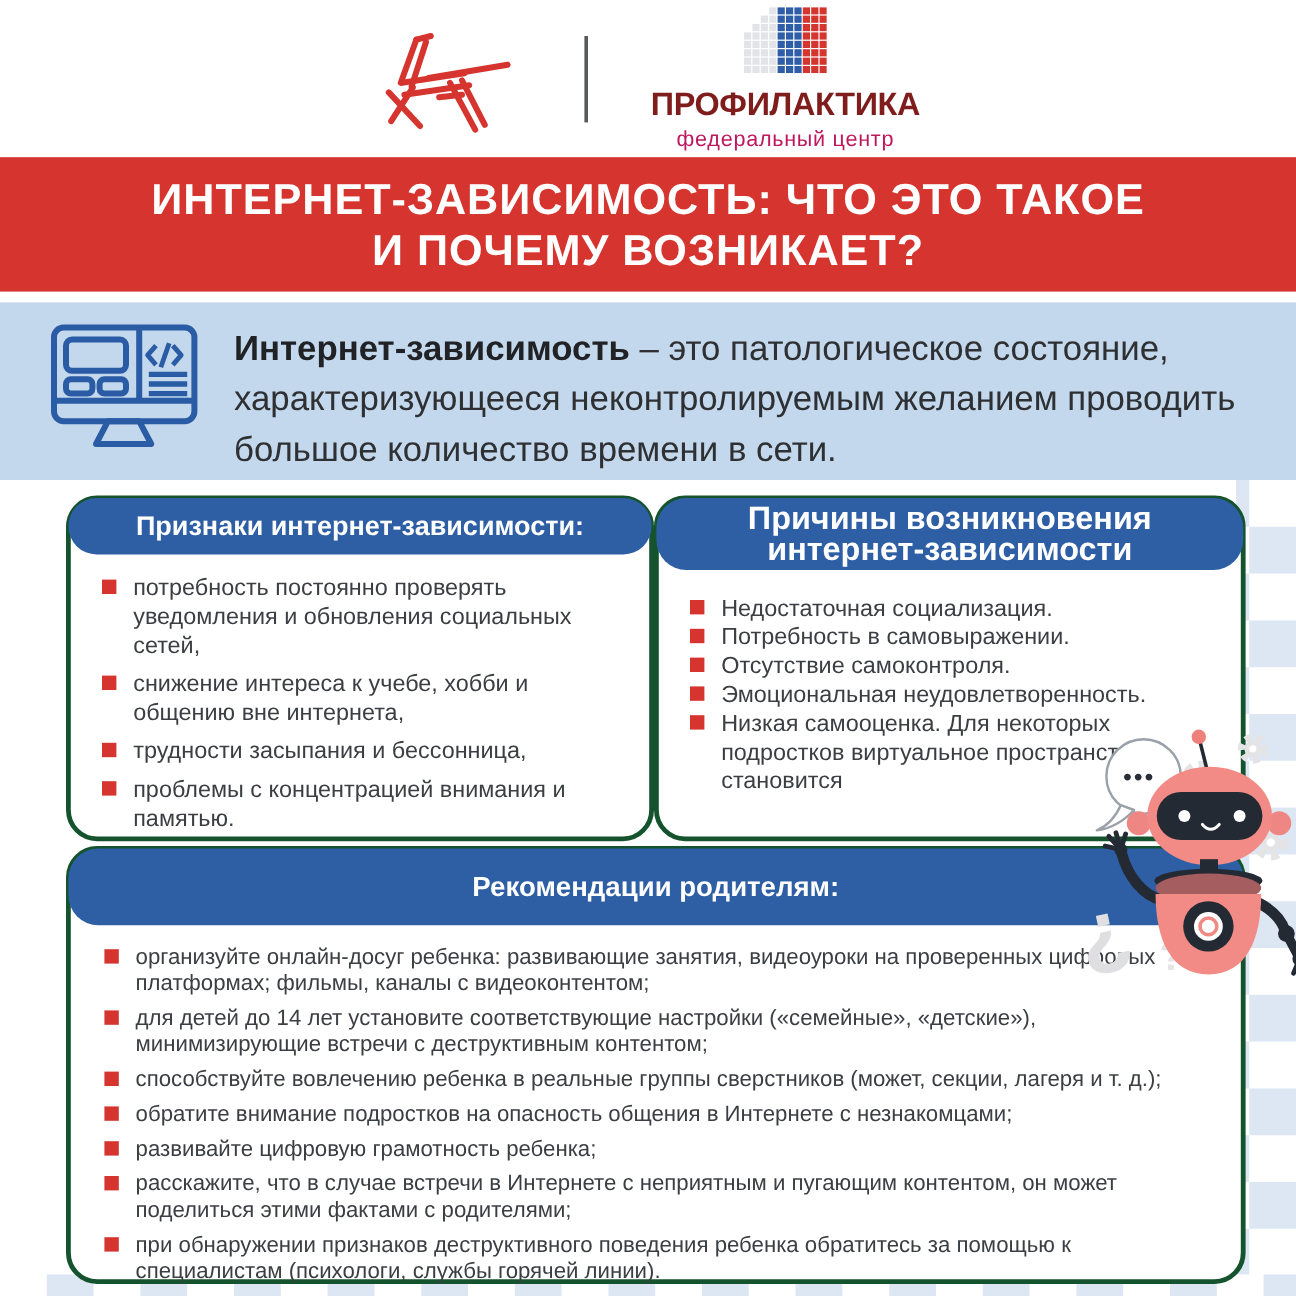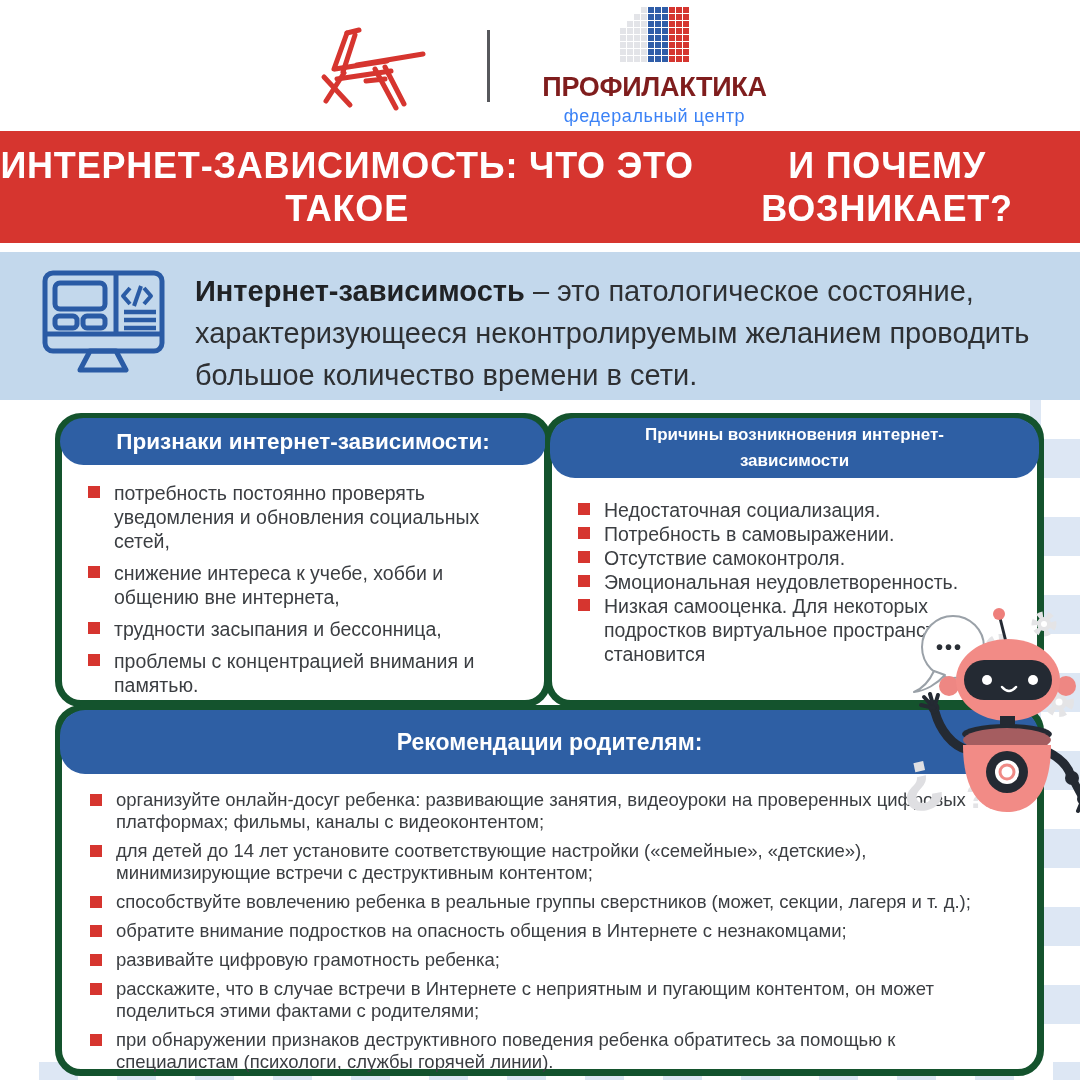--- a/index.html
+++ b/index.html
@@ -17,43 +17,43 @@
   }
   .pattern-right{right:0;top:390px;width:50px;height:690px;background-position:11px 10px;}
   .pattern-bottom{left:0;bottom:0;width:100%;height:18px;background-position:0px -21px;}
 
   
   .header-band{position:absolute;left:0;top:0;width:100%;height:131px;background:#fff;
     display:flex;align-items:center;justify-content:center;gap:52px;}
   .brand-divider{width:3px;height:72px;background:#57585c;}
   .brand-logo{display:flex;flex-direction:column;align-items:center;line-height:1;}
   .brand-name{font-weight:bold;font-size:27px;letter-spacing:-0.3px;color:#7f1d1d;margin-top:9px;}
-  .brand-subtitle{font-size:18px;letter-spacing:0.6px;color:#3b82f6;margin-top:6px;}
+  .brand-subtitle{font-size:18px;letter-spacing:0.6px;color:#be185d;margin-top:6px;}
 
   
   .title-banner{position:absolute;left:0;top:131px;width:100%;height:112px;background:#d6352f;
-    display:flex;align-items:center;justify-content:center;}
+    display:flex;flex-direction:column;align-items:center;justify-content:center;}
   .title-line{color:#fff;font-weight:bold;font-size:36px;line-height:43px;letter-spacing:0.8px;text-align:center;}
 
   
   .definition-band{position:absolute;left:0;top:252px;width:100%;height:148px;background:#c3d8ec;}
   .monitor-icon{position:absolute;left:38px;top:14px;}
   .definition-text{position:absolute;left:195px;top:18px;width:860px;
     font-size:29px;line-height:42px;color:#2e3033;}
   .definition-text b{font-weight:bold;color:#202225;}
 
   
-  .info-box{position:absolute;background:#ffffff;border:7px solid #14532d;border-radius:26px;}
+  .info-box{position:absolute;background:#ffffff;border:4px solid #14532d;border-radius:26px;}
   .box-header{background:#2e5fa4;border-radius:25px;margin:-2px -2px 0 -2px;
     display:flex;align-items:center;justify-content:center;text-align:center;
     color:#ffffff;font-weight:bold;}
   .signs-box{left:55px;top:413px;width:482px;height:280px;}
   .signs-box .box-header{height:47px;font-size:22.5px;}
   .causes-box{left:545px;top:413px;width:485px;height:280px;}
-  .causes-box .box-header{height:60px;font-size:17px;line-height:26px;padding:0 43px;}
+  .causes-box .box-header{height:60px;font-size:27px;line-height:26px;padding:0 43px;}
   .recs-box{left:55px;top:705px;width:975px;height:357px;}
   .recs-box .box-header{height:64px;font-size:23px;}
 
   ul.items{list-style:none;margin:0;padding:16px 18px 10px 26px;display:flex;flex-direction:column;}
   .signs-box ul.items{gap:8px;font-size:19.5px;line-height:24px;}
   .causes-box ul.items{font-size:19.5px;line-height:24px;padding-top:20px;}
   .recs-box ul.items{gap:7px;font-size:18.5px;line-height:22px;padding:15px 26px 10px 28px;}
   ul.items li{display:flex;gap:14px;color:#3b3e42;}
   .bullet{flex:none;width:12px;height:12px;background:#d6352f;margin-top:5px;}
 

